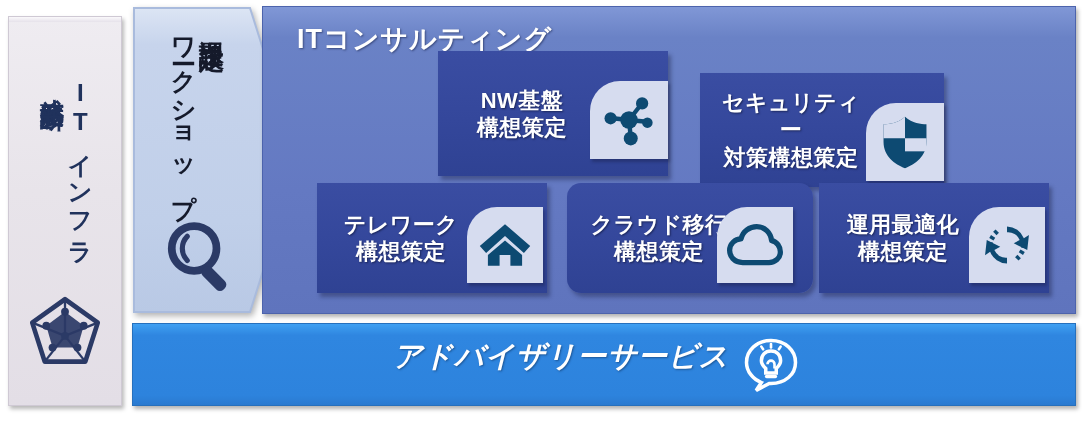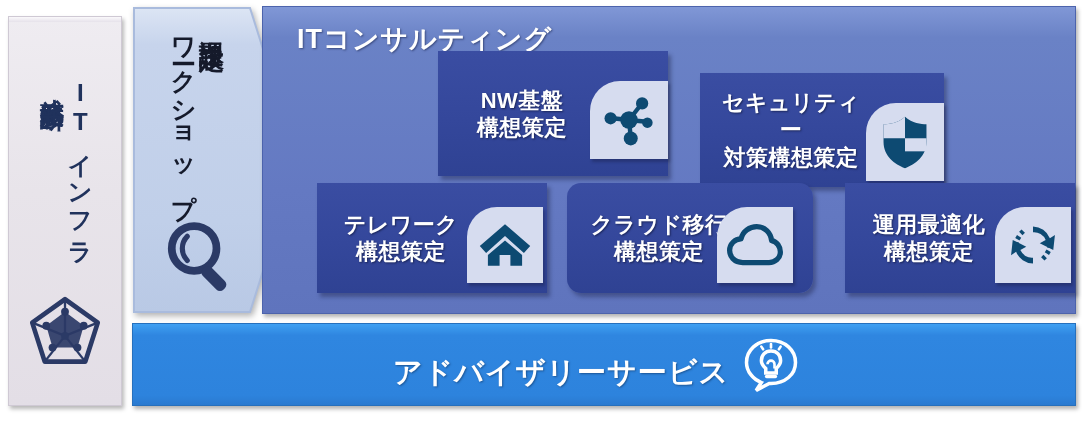--- a/index.html
+++ b/index.html
@@ -159,21 +159,21 @@
     display: flex;
     align-items: center;
     justify-content: center;
   }
   .card-icon svg { display: block; }
 
   #card-nw   { left: 175px; top: 44px;  width: 230px; height: 125px; }
   #card-sec  { left: 437px; top: 44px;  width: 244px; height: 114px; margin-top: 22px; }
   #card-tele { left: 54px;  top: 176px; width: 230px; height: 110px; }
   #card-cloud{ left: 304px; top: 176px; width: 246px; height: 110px; border-radius: 14px; }
-  #card-ops  { left: 582px; top: 176px; width: 230px; height: 110px; }
+  #card-ops  { left: 556px; top: 176px; width: 230px; height: 110px; }
 
   #icon-nw    { left: 152px; top: 30px; width: 78px; height: 78px; border-radius: 30px 0 0 0; }
   #icon-sec   { left: 166px; top: 30px; width: 78px; height: 78px; border-radius: 30px 0 0 0; }
   #icon-tele  { left: 150px; top: 24px; width: 76px; height: 76px; border-radius: 30px 0 0 0; }
   #icon-cloud { left: 150px; top: 24px; width: 76px; height: 76px; border-radius: 30px 0 0 0; }
   #icon-ops   { left: 150px; top: 24px; width: 76px; height: 76px; border-radius: 30px 0 0 0; }
 
   
   #advisory-banner {
     left: 132px;
@@ -182,23 +182,24 @@
     height: 83px;
     background: linear-gradient(180deg,#3fa0f2 0%, #2f86e0 14%, #2d83dd 88%, #2a7ad0 100%);
     border: 1px solid #2670bd;
     box-shadow: 2px 3px 4px rgba(0,0,0,0.30);
     display: flex;
     align-items: center;
     justify-content: center;
   }
   #advisory-inner {
     display: flex;
-    align-items: flex-end;
+    align-items: flex-start;
     gap: 14px;
     transform: translateX(-8px);
+    font-style: italic;
   }
   #advisory-label {
     color: #ffffff;
     font-size: 29px;
     font-weight: bold;
     letter-spacing: 1px;
     text-shadow: 1px 1px 2px rgba(10,40,80,0.5);
     white-space: nowrap;
   }
   #advisory-icon { width: 56px; height: 56px; }

